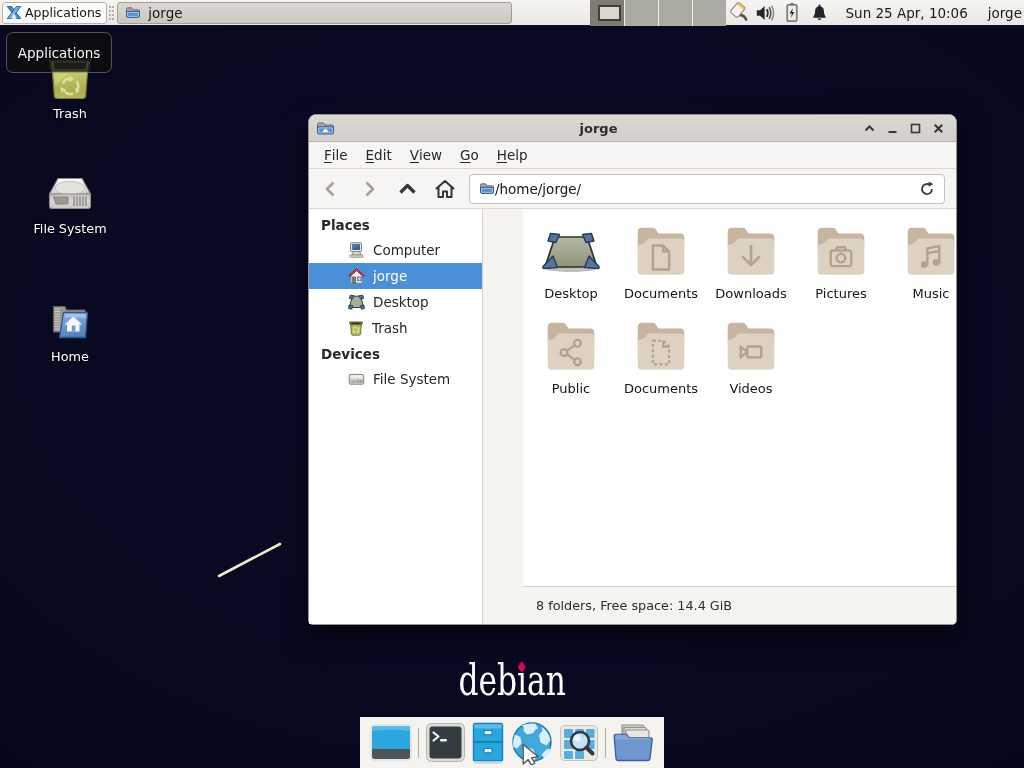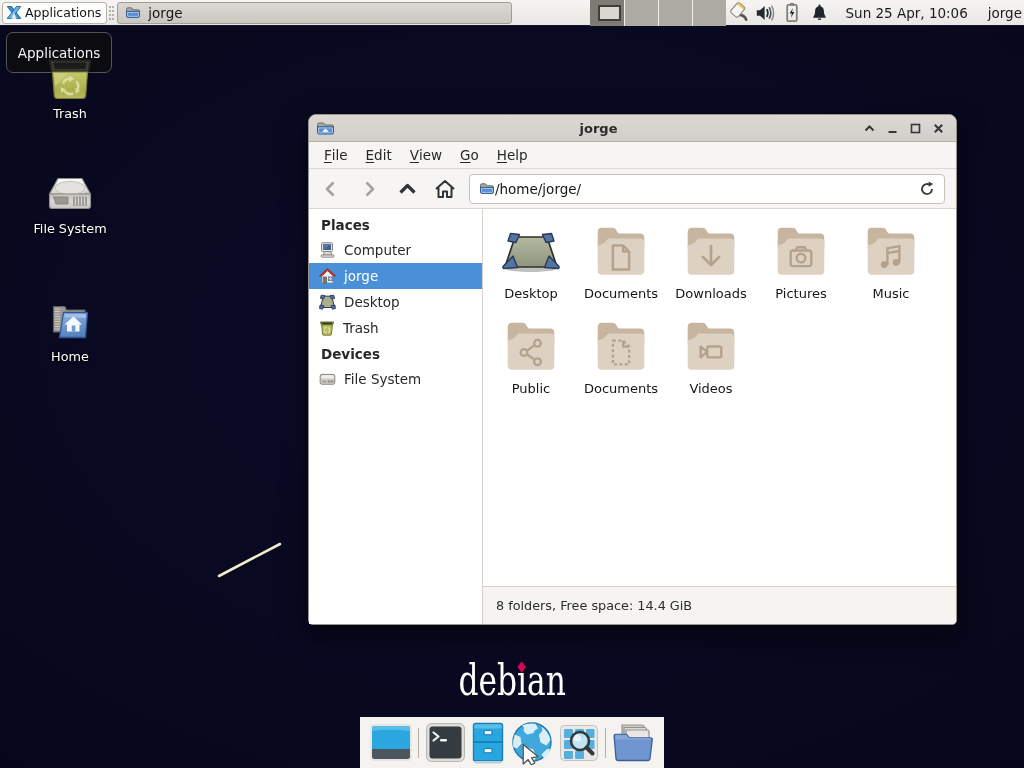--- a/index.html
+++ b/index.html
@@ -105,24 +105,24 @@
     height:40px; background:#f6f5f3; border-bottom:1px solid #dbd7d2;
     display:flex; align-items:center; padding:0 11px 0 8px; flex:none;
   }
   .tool-btn { width:28px; height:28px; display:flex; align-items:center; justify-content:center; margin-right:10px; }
   .pathbar {
     flex:1; height:30px; background:#ffffff; border:1px solid #c6c2bb; border-radius:4px;
     display:flex; align-items:center; padding:0 9px; 
   }
   .pathbar .ptext { font-size:13.5px; color:#161616; flex:1; }
 
-  .wbody { flex:1; display:flex; min-height:0; }
+  .wbody { flex:1; display:flex; min-height:0;gap:40px; }
   .sidebar { width:174px; background:#ffffff; border-right:1px solid #d5d1cb; padding-top:3px; flex:none; }
   .side-header { height:25px; display:flex; align-items:center; padding-left:12px; font-size:13.5px; font-weight:bold; color:#282828; }
-  .side-item { height:26px; display:flex; align-items:center; gap:8px; padding-left:10px; font-size:13.5px; color:#282828; }
+  .side-item { height:26px; display:flex; align-items:center; gap:8px; padding-left:39px; font-size:13.5px; color:#282828; }
   .side-item.selected { background:#4a90d9; color:#ffffff; }
 
   .mainpane { flex:1; display:flex; flex-direction:column; min-width:0; background:#ffffff; border-radius:0 0 4px 0; }
   .filegrid {
     flex:1; display:grid; grid-template-columns:repeat(5, 90px); grid-auto-rows:95px;
     padding:16px 0 0 3px; align-content:start;
   }
   .fcell { width:90px; display:flex; flex-direction:column; align-items:center; }
   .fcell .ficon { height:53px; display:flex; align-items:flex-start; justify-content:center; }
   .fcell .flabel { margin-top:8px; font-size:13px; color:#161616; }

